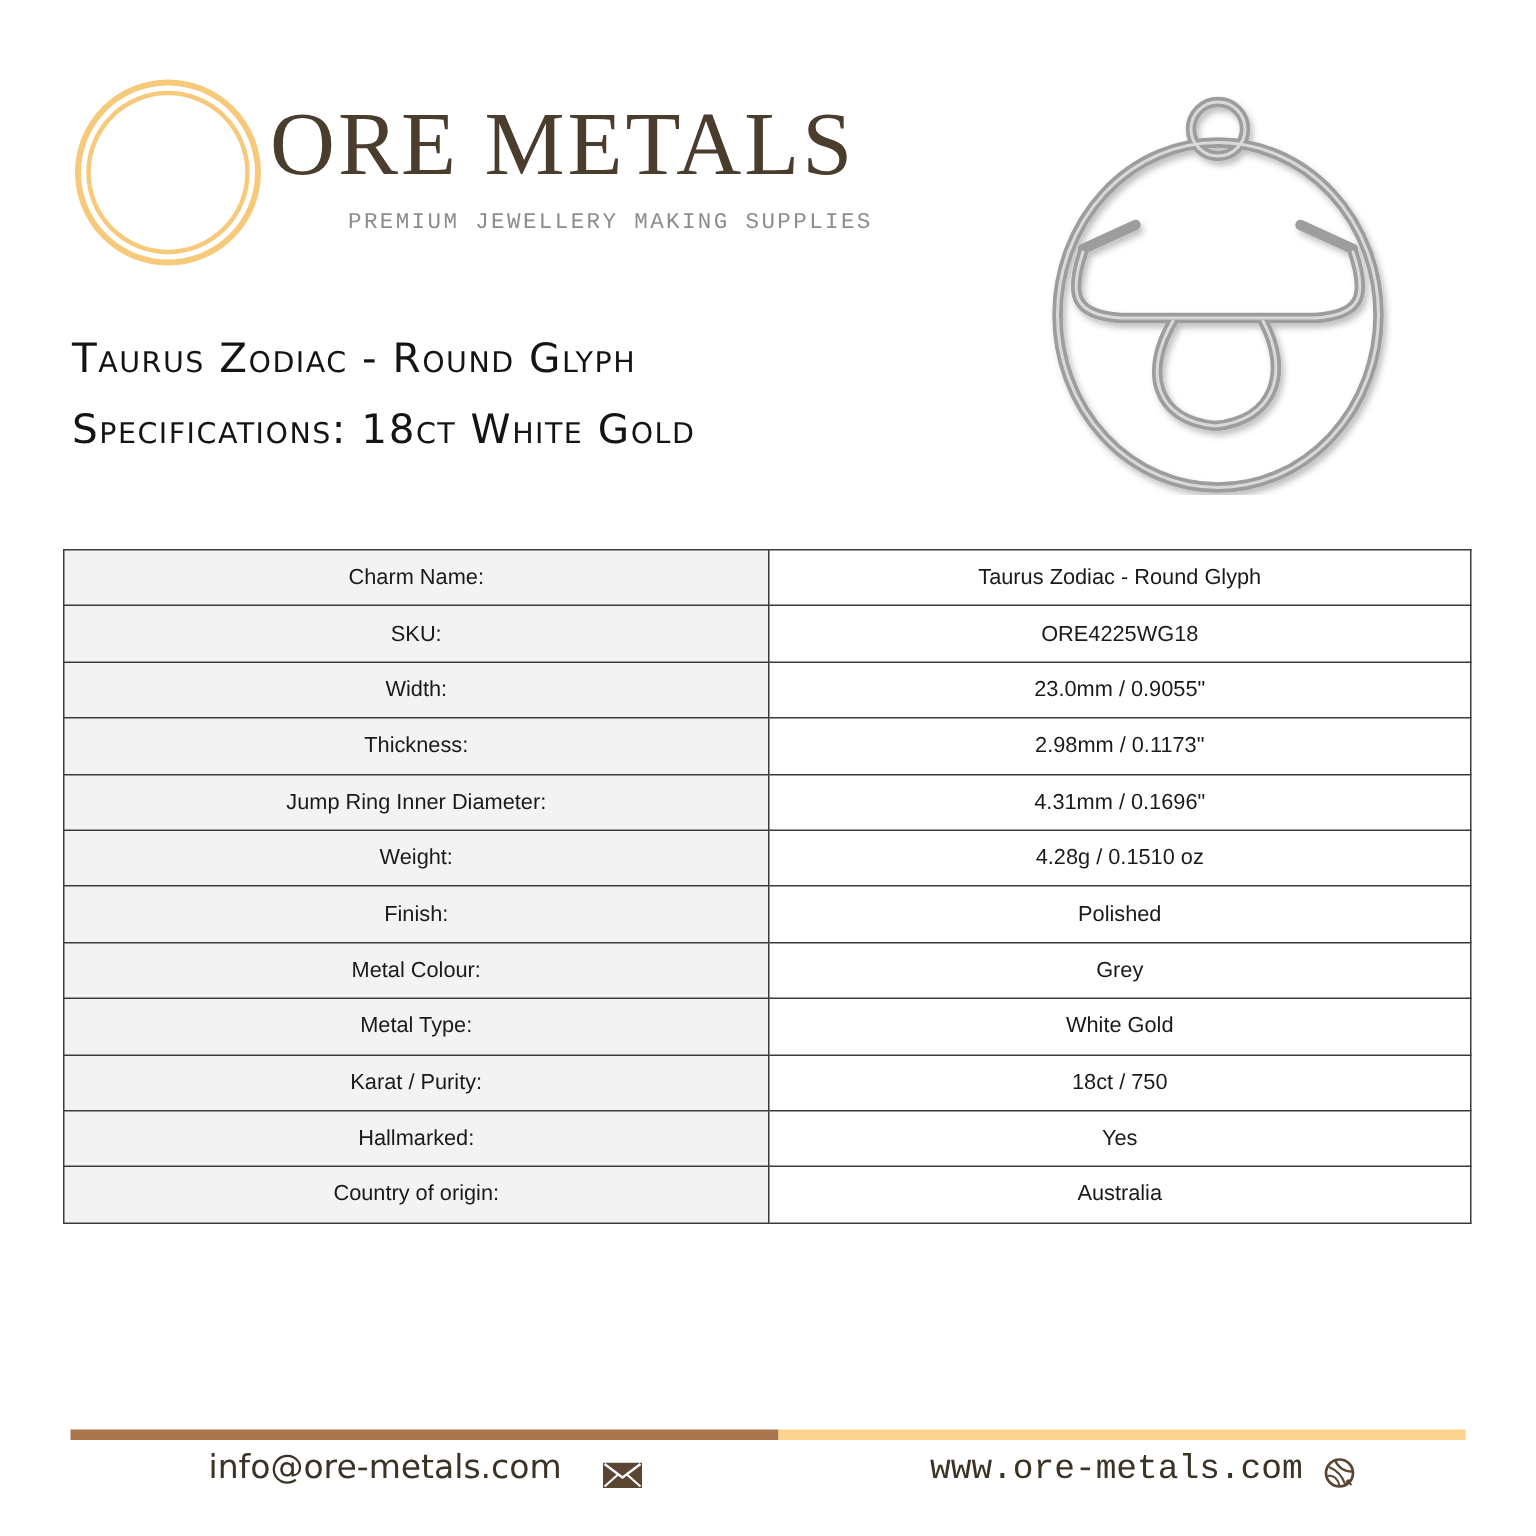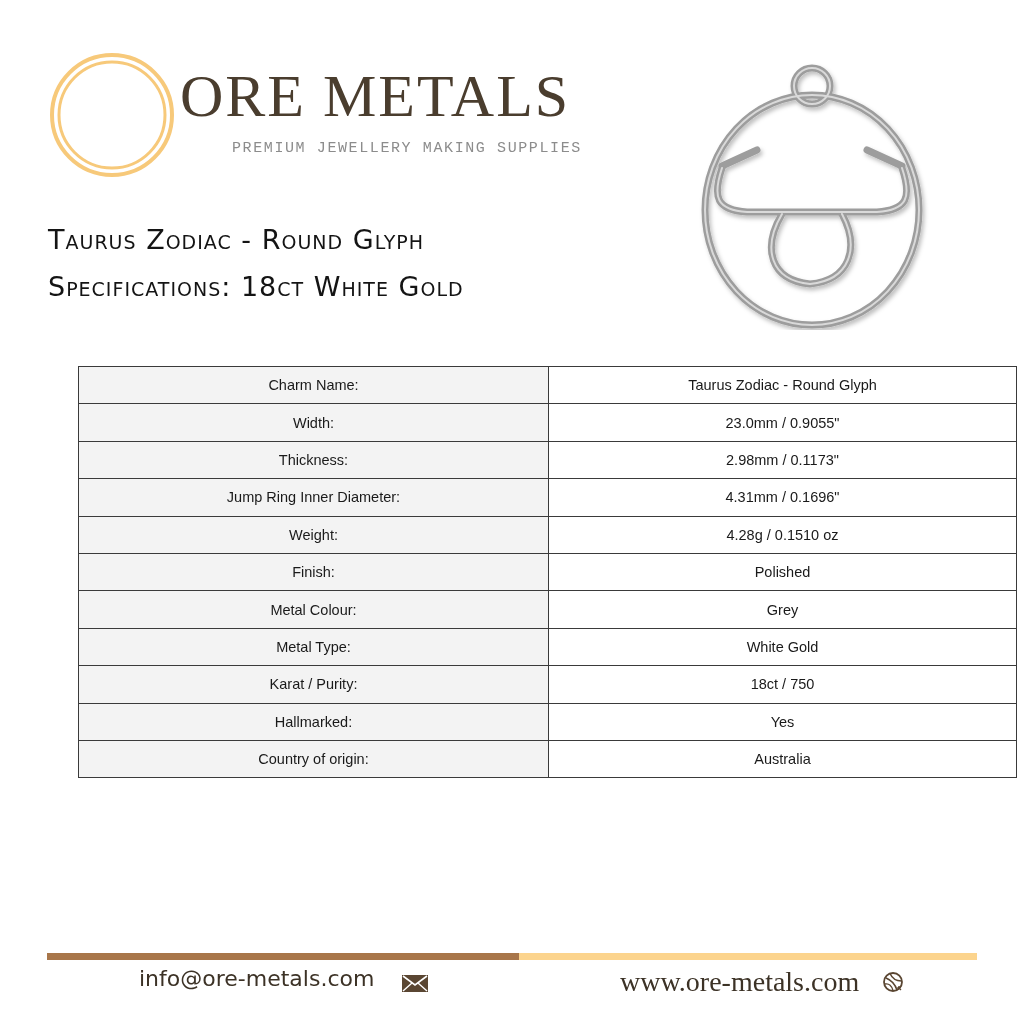--- a/index.html
+++ b/index.html
@@ -4,28 +4,28 @@
   <style>
     html, body { margin: 0; padding: 0; background: #ffffff; }
     body { width: 1024px; height: 1024px; position: relative; overflow: hidden; font-family: "Liberation Sans", sans-serif; }
     .logo-ring { position: absolute; left: 49px; top: 52px; width: 126px; height: 126px; }
     .brand-name { position: absolute; left: 180px; top: 66px; font-family: "Liberation Serif", "DejaVu Serif", serif; font-size: 60px; letter-spacing: 2px; color: #4a3d2e; line-height: 1; white-space: nowrap; }
     .brand-tagline { position: absolute; left: 232px; top: 140px; font-family: Liberation Mono, monospace; font-size: 15px; letter-spacing: 1.6px; color: #8c8c8c; white-space: nowrap; }
     .title { position: absolute; left: 48px; font-family: "DejaVu Sans", sans-serif; font-variant: small-caps; color: #141414; font-size: 27px; letter-spacing: 1px; white-space: nowrap; }
     .title-1 { top: 224px; }
     .title-2 { top: 271px; }
     .charm { position: absolute; left: 692px; top: 58px; width: 240px; height: 272px; }
-    .spec-table { position: absolute; left: 42px; top: 366px; width: 939px; border-collapse: collapse; margin-left: 36px; }
+    .spec-table { position: absolute; left: 42px; top: 366px; width: 939px; border-collapse: collapse; }
     .spec-table td { border: 1.5px solid #3a3a3a; height: 36.4px; padding: 0; text-align: center; font-size: 14.5px; color: #1a1a1a; }
     .spec-table td.label { background: #f3f3f3; width: 469px; }
     .spec-table td.value { background: #ffffff; }
     .footer-bar-left { position: absolute; left: 47px; top: 953px; width: 472px; height: 7px; background: #a8764a; }
     .footer-bar-right { position: absolute; left: 519px; top: 953px; width: 458px; height: 7px; background: #fcd48d; }
     .footer-email { position: absolute; left: 139px; top: 966px; font-family: "DejaVu Sans", sans-serif; font-size: 22px; color: #3c3226; white-space: nowrap; }
-    .footer-web { position: absolute; left: 620px; top: 966px; font-family: Liberation Serif, serif; font-size: 28px; color: #3c3226; white-space: nowrap; }
+    .footer-web { position: absolute; left: 620px; top: 966px; font-family: Liberation Mono, monospace; font-size: 23px; color: #3c3226; white-space: nowrap; }
     .mail-icon { position: absolute; left: 402px; top: 975px; width: 26px; height: 17px; }
     .globe-icon { position: absolute; left: 882px; top: 971px; width: 22px; height: 22px; }
   </style>
 </head>
 <body>
 
 <svg class="logo-ring" viewBox="0 0 126 126">
   <circle cx="63" cy="63" r="60" fill="none" stroke="#f7c97a" stroke-width="4"></circle>
   <circle cx="63" cy="63" r="53" fill="none" stroke="#f7c97a" stroke-width="3"></circle>
 </svg>
@@ -55,20 +55,24 @@
     <path d="M 30 110 C 20 140, 25 152, 55 154 L 185 154 C 215 152, 220 140, 210 110"></path>
     <path d="M 90 156 C 70 190, 78 222, 118 226 C 158 222, 168 190, 150 156"></path>
   </g>
 </svg>
 
 <table class="spec-table">
   <tbody>
     <tr>
         <td class="label">Charm Name:</td>
         <td class="value">Taurus Zodiac - Round Glyph</td>
+      </tr>
+    <tr>
+        <td class="label">SKU:</td>
+        <td class="value">ORE4225WG18</td>
       </tr>
     <tr>
         <td class="label">Width:</td>
         <td class="value">23.0mm / 0.9055"</td>
       </tr>
     <tr>
         <td class="label">Thickness:</td>
         <td class="value">2.98mm / 0.1173"</td>
       </tr>
     <tr>

